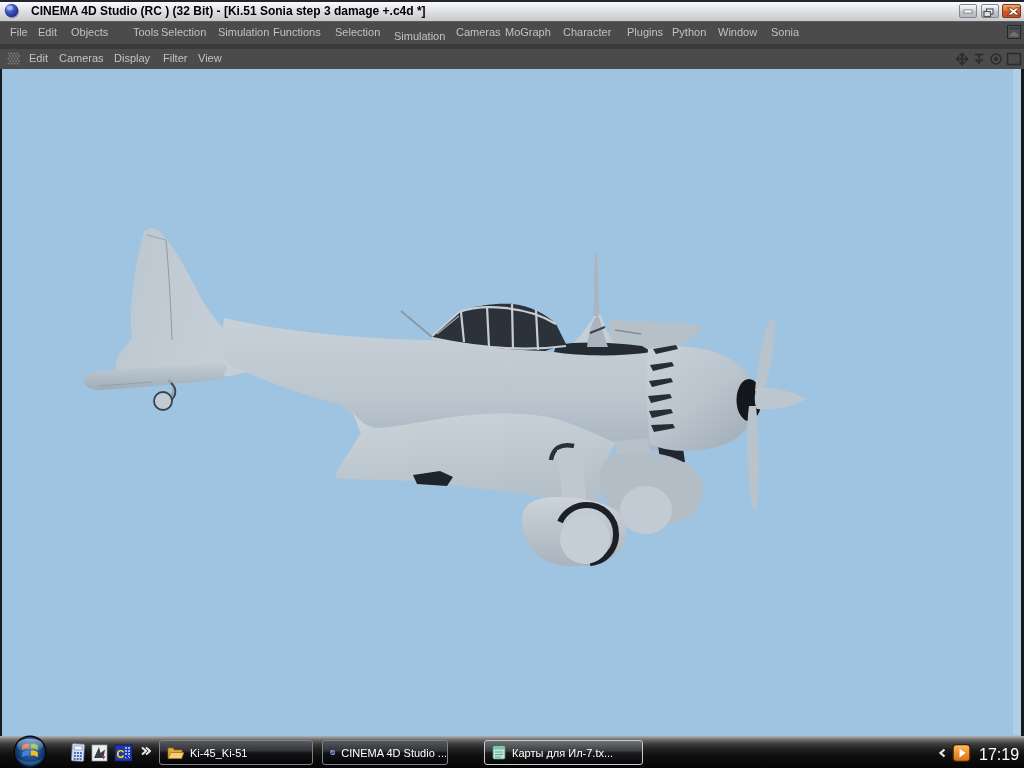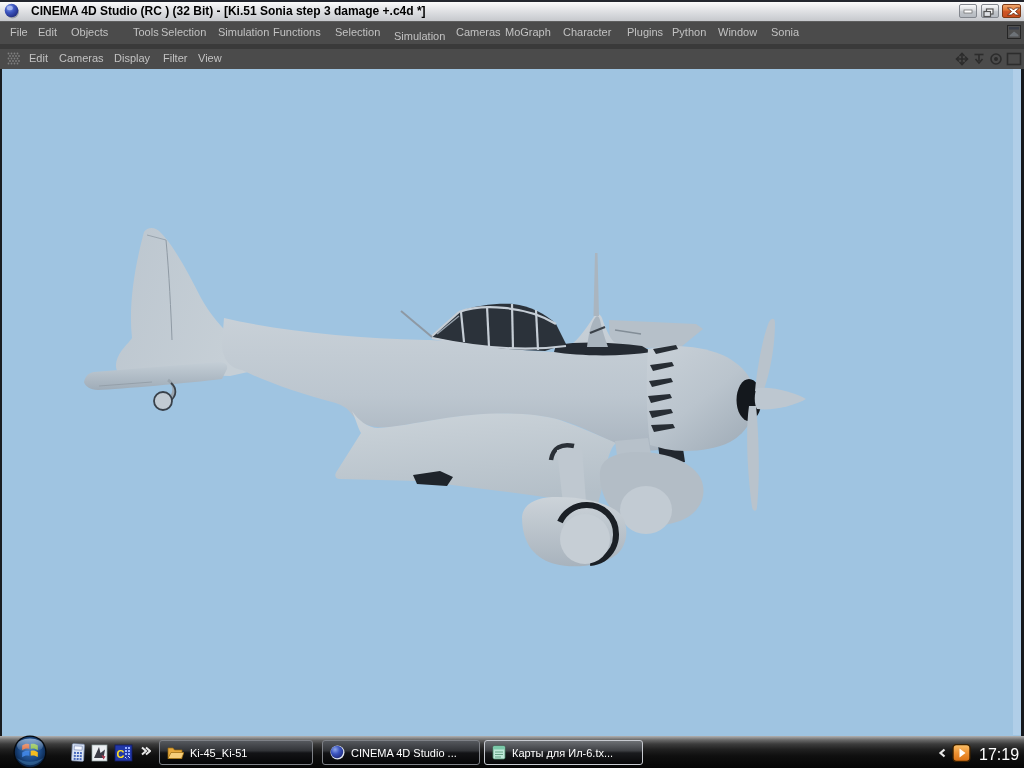--- a/index.html
+++ b/index.html
@@ -304,34 +304,34 @@
     </g>
   </svg>
 
   <div class="taskbtn abs" style="left:159px;width:154px;z-index:12">
     <svg width="17" height="14" viewBox="0 0 17 14">
       <path d="M1,2 L6,2 7.5,4 15,4 15,12.5 1,12.5 Z" fill="#e8a93c" stroke="#9a6a10" stroke-width="0.7"></path>
       <path d="M1,12.5 L4,6.5 17,6.5 14.5,12.5 Z" fill="#f7ce7a" stroke="#9a6a10" stroke-width="0.7"></path>
     </svg>
     <span>Ki-45_Ki-51</span>
   </div>
-  <div class="taskbtn abs" style="left:322px;width:158px;z-index:12">
+  <div class="taskbtn abs" style="left:322px;width:126px;z-index:12">
     <svg width="15" height="15" viewBox="0 0 15 15">
       <circle cx="7.5" cy="7.5" r="7" fill="#dfe5ee"></circle>
       <circle cx="7" cy="7" r="6.2" fill="url(#c4dball)"></circle>
     </svg>
     <span>CINEMA 4D Studio ...</span>
   </div>
   <div class="taskbtn abs" style="left:484px;width:159px;border-color:#c7cad0;background:linear-gradient(#6d7074 0%,#3e4044 42%,#1a1b1e 52%,#070708 100%);z-index:12">
     <svg width="14" height="15" viewBox="0 0 14 15">
       <rect x="1" y="1" width="12" height="13" rx="1.5" fill="#bfe9d9" stroke="#4a8a6a" stroke-width="0.8"></rect>
       <rect x="1" y="1" width="12" height="3.5" rx="1.5" fill="#7ac8a8"></rect>
       <path d="M3,7 h8 M3,9.5 h8 M3,12 h6" stroke="#5a9a7a" stroke-width="0.9"></path>
     </svg>
-    <span>Карты для Ил-6.tx...</span>
+    <span>Карты для Ил-7.tx...</span>
   </div>
 
   <svg class="abs" style="left:936px;top:744px;z-index:12" width="36" height="18" viewBox="0 0 36 18">
     <path d="M8.5,5.5 L4.5,9 L8.5,12.5" fill="none" stroke="#e8e8e8" stroke-width="2.2"></path>
     <rect x="17" y="0.5" width="17" height="17" rx="3.5" fill="url(#og)" stroke="#3a2000" stroke-width="1.4"></rect>
     <defs>
       <linearGradient id="og" x1="0" y1="0" x2="0" y2="1">
         <stop offset="0" stop-color="#fbc26b"></stop>
           <stop offset="0.5" stop-color="#ef9233"></stop>
           <stop offset="1" stop-color="#d86f12"></stop>

